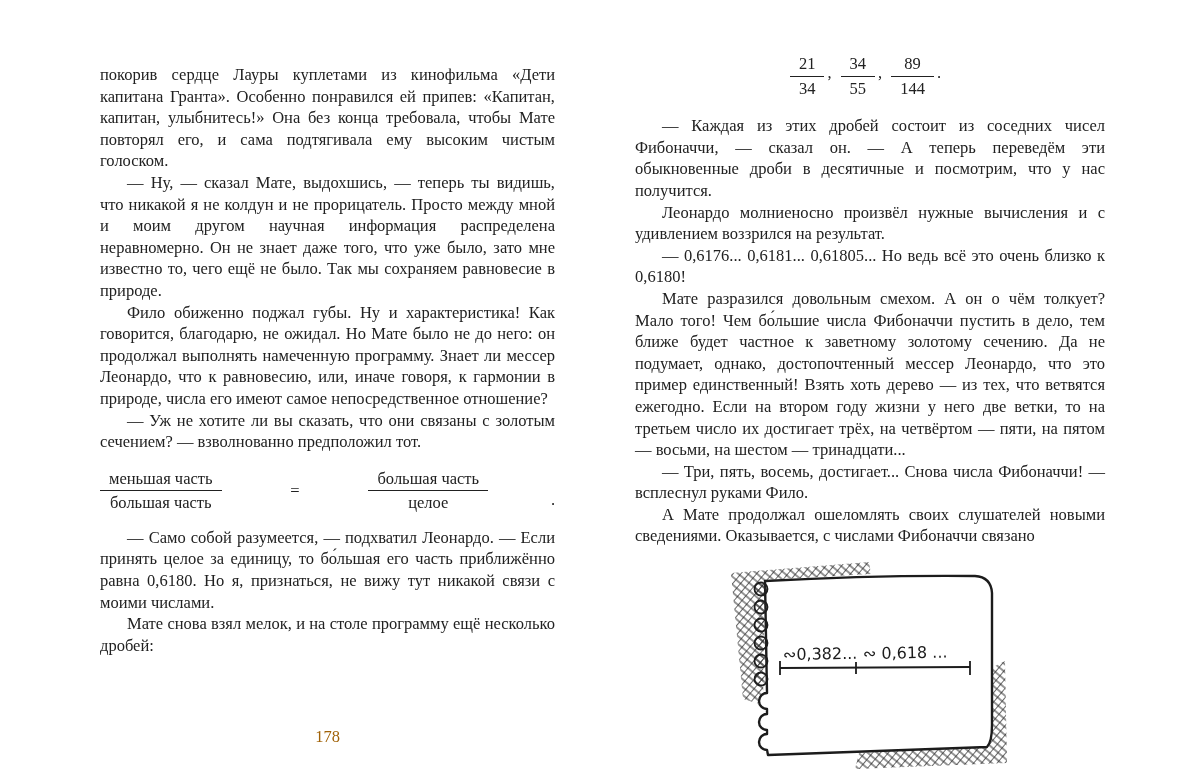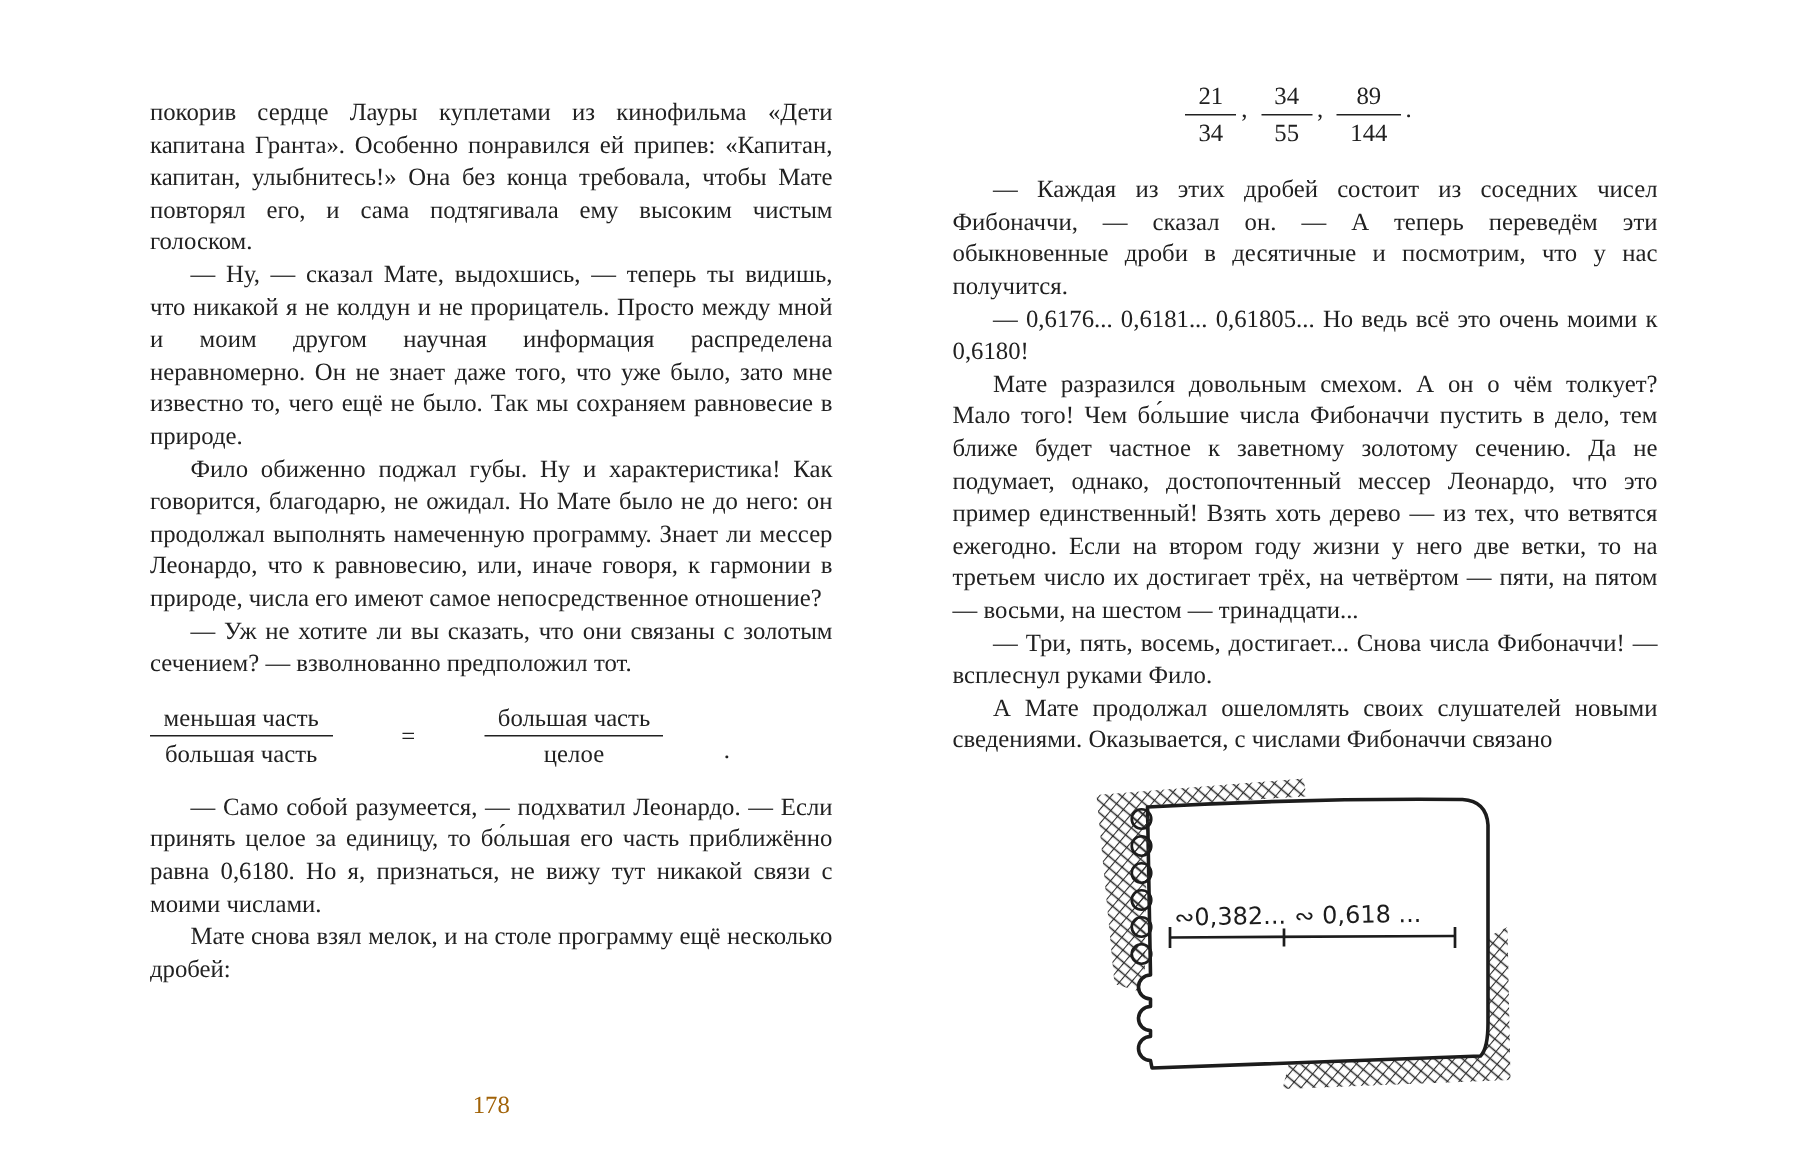--- a/index.html
+++ b/index.html
@@ -28,21 +28,21 @@
   .frac .den { display: block; padding: 1px 9px 0; }
 
   .fractions-row {
     display: flex; align-items: center; justify-content: center;
     margin: 0 0 16px 0;
   }
   .frac-wrap { display: flex; }
   .frac-sep { position: relative; top: 9px; margin: 0 9px 0 3px; }
 
   .formula-row {
-    display: flex; align-items: center; justify-content: flex-start;
+    display: flex; align-items: center; justify-content: space-between;
     margin: 15px 0 13px 0;
     text-align: center;
     gap: 34px;
   }
   .formula-eq { margin: 0 12px; }
   .formula-period { position: relative; top: 9px; margin-left: 6px; }
 
   .page-number {
     position: absolute;
     left: 100px; top: 727px; width: 455px;
@@ -108,21 +108,22 @@
         <span class="frac">
           <span class="num">89</span>
           <span class="den">144</span>
         </span>
         <span class="frac-sep">.</span>
       </span>
     </div>
 
   <div>
       <div class="para indent">— Каждая из этих дробей состоит из соседних чисел Фибоначчи, — сказал он. — А теперь переведём эти обыкновенные дроби в десятичные и посмотрим, что у нас получится.</div>
-      <div class="para indent">— 0,6176... 0,6181... 0,61805... Но ведь всё это очень моими к 0,6180!</div>
+      <div class="para indent">Леонардо молниеносно произвёл нужные вычисления и с удивлением воззрился на результат.</div>
+      <div class="para indent">— 0,6176... 0,6181... 0,61805... Но ведь всё это очень близко к 0,6180!</div>
       <div class="para indent">Мате разразился довольным смехом. А он о чём толкует? Мало того! Чем бо́льшие числа Фибоначчи пустить в дело, тем ближе будет частное к заветному золотому сечению. Да не подумает, однако, достопочтенный мессер Леонардо, что это пример единственный! Взять хоть дерево — из тех, что ветвятся ежегодно. Если на втором году жизни у него две ветки, то на третьем число их достигает трёх, на четвёртом — пяти, на пятом — восьми, на шестом — тринадцати...</div>
       <div class="para indent">— Три, пять, восемь, достигает... Снова числа Фибоначчи! — всплеснул руками Фило.</div>
       <div class="para indent">А Мате продолжал ошеломлять своих слушателей новыми сведениями. Оказывается, с числами Фибоначчи связано</div>
     </div>
 
   <svg class="figure-svg" width="300" height="220" viewBox="0 0 300 220" xmlns="http://www.w3.org/2000/svg">
     <defs>
       <pattern id="xhatch" width="6" height="6" patternUnits="userSpaceOnUse" patternTransform="rotate(40)">
         <line x1="0" y1="0" x2="0" y2="6" stroke="#2b2b2b" stroke-width="1.4"></line>
         <line x1="0" y1="3" x2="6" y2="3" stroke="#2b2b2b" stroke-width="1"></line>

